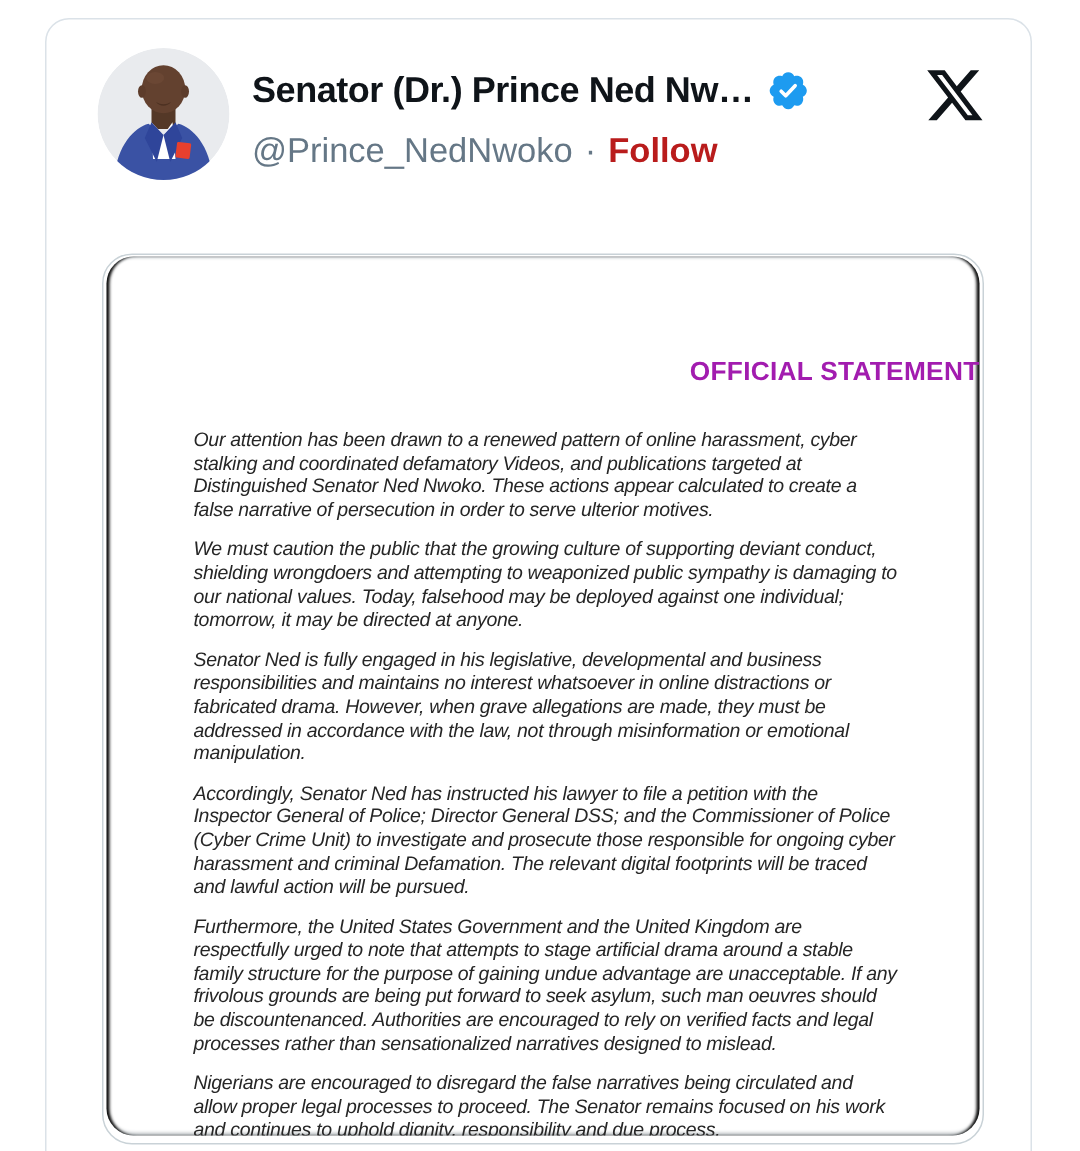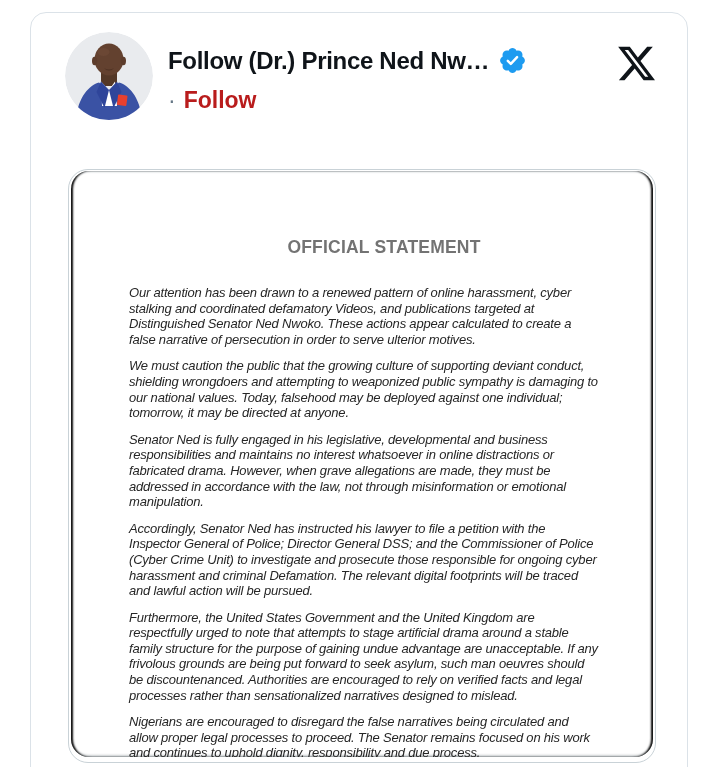--- a/index.html
+++ b/index.html
@@ -39,22 +39,22 @@
   }
   .statement-doc {
     position:absolute; left:2px; right:2px; top:1px; bottom:5px;
     background:#fff; border-radius:18px; overflow:hidden;
     box-shadow: inset 3px 0 2px -1px #0d0d0d,
                 inset -3px 0 2px -1px #0d0d0d,
                 inset 0 2px 2px -1px #c3c8cb,
                 inset 0 -3px 3px -2px #8f979b;
   }
   .doc-title {
-    margin-top:66px; text-align:center;
-    font-size:17.5px; font-weight:700; color:#737373; letter-spacing:0.2px;margin-left:44px;
+    margin-top:66px; text-align:right;
+    font-size:17.5px; font-weight:700; color:#a21caf; letter-spacing:0.2px;margin-left:44px;
   }
   .doc-body {
     margin:27px 54px 0 58px;
     font-size:13px; line-height:15.6px; letter-spacing:-0.2px; color:#262626;font-style:italic;
   }
   .doc-body p { margin-bottom:11px; }
   .doc-signed { font-weight:700; color:#1c1c1c; margin-top:20px; }
 </style>
 </head>
 <body>
@@ -75,28 +75,29 @@
       <path d="M39 36 Q44 39 49 36 Q47 38.5 44 38.5 Q41 38.5 39 36 Z" fill="#3c2517" opacity="0.55"></path>
       <path d="M11 88 C13 64 25 53 34 50.5 L44 58 L54 50.5 C63 53 75 64 77 88 Z" fill="#3a52a4"></path>
       <path d="M36 49.5 L44 58 L50 49.5 L52 74 L37 74 Z" fill="#ffffff"></path>
       <path d="M36 49.5 L44 58 L39.5 76 L31.5 60 Z" fill="#2f459a"></path>
       <path d="M52 49.5 L44 58 L48.5 76 L56.5 60 Z" fill="#2f459a"></path>
       <rect x="52.5" y="63" width="9.5" height="10.5" rx="1" transform="rotate(7 57 68)" fill="#e8402e"></rect>
     </g>
   </svg>
 
   <div class="name-row">
-    <span class="display-name">Follow (Dr.) Prince Ned Nw…</span>
+    <span class="display-name">Senator (Dr.) Prince Ned Nw…</span>
     <svg class="verified-badge" viewBox="0 0 24 24" aria-hidden="true">
       <path fill="#1d9bf0" d="M22.25 12c0-1.43-.88-2.67-2.19-3.34.46-1.39.2-2.9-.81-3.91s-2.52-1.27-3.91-.81c-.66-1.31-1.91-2.19-3.34-2.19s-2.67.88-3.33 2.19c-1.4-.46-2.91-.2-3.92.81s-1.26 2.52-.8 3.91c-1.31.67-2.2 1.91-2.2 3.34s.89 2.67 2.2 3.34c-.46 1.39-.21 2.9.8 3.91s2.52 1.26 3.91.81c.67 1.31 1.91 2.19 3.34 2.19s2.68-.88 3.34-2.19c1.39.45 2.9.2 3.91-.81s1.27-2.52.81-3.91c1.31-.67 2.19-1.91 2.19-3.34z"></path>
       <path d="M8.1 12.3l2.5 2.5 5.2-5.6" fill="none" stroke="#fff" stroke-width="2" stroke-linecap="round" stroke-linejoin="round"></path>
     </svg>
   </div>
 
   <div class="handle-row">
+    <span class="handle">@Prince_NedNwoko</span>
     <span class="dot-sep">·</span>
     <span class="follow-link">Follow</span>
   </div>
 
   <svg class="x-logo" viewBox="0 0 24 24" aria-hidden="true">
     <path fill="#0f1419" d="M18.244 2.25h3.308l-7.227 8.26 8.502 11.24h-6.657l-5.214-6.817L4.99 21.75H1.68l7.73-8.835L1.254 2.25h6.826l4.713 6.231zm-1.161 17.52h1.833L7.084 4.126H5.117z"></path>
   </svg>
 
   <div class="media-frame">
     <div class="statement-doc">

